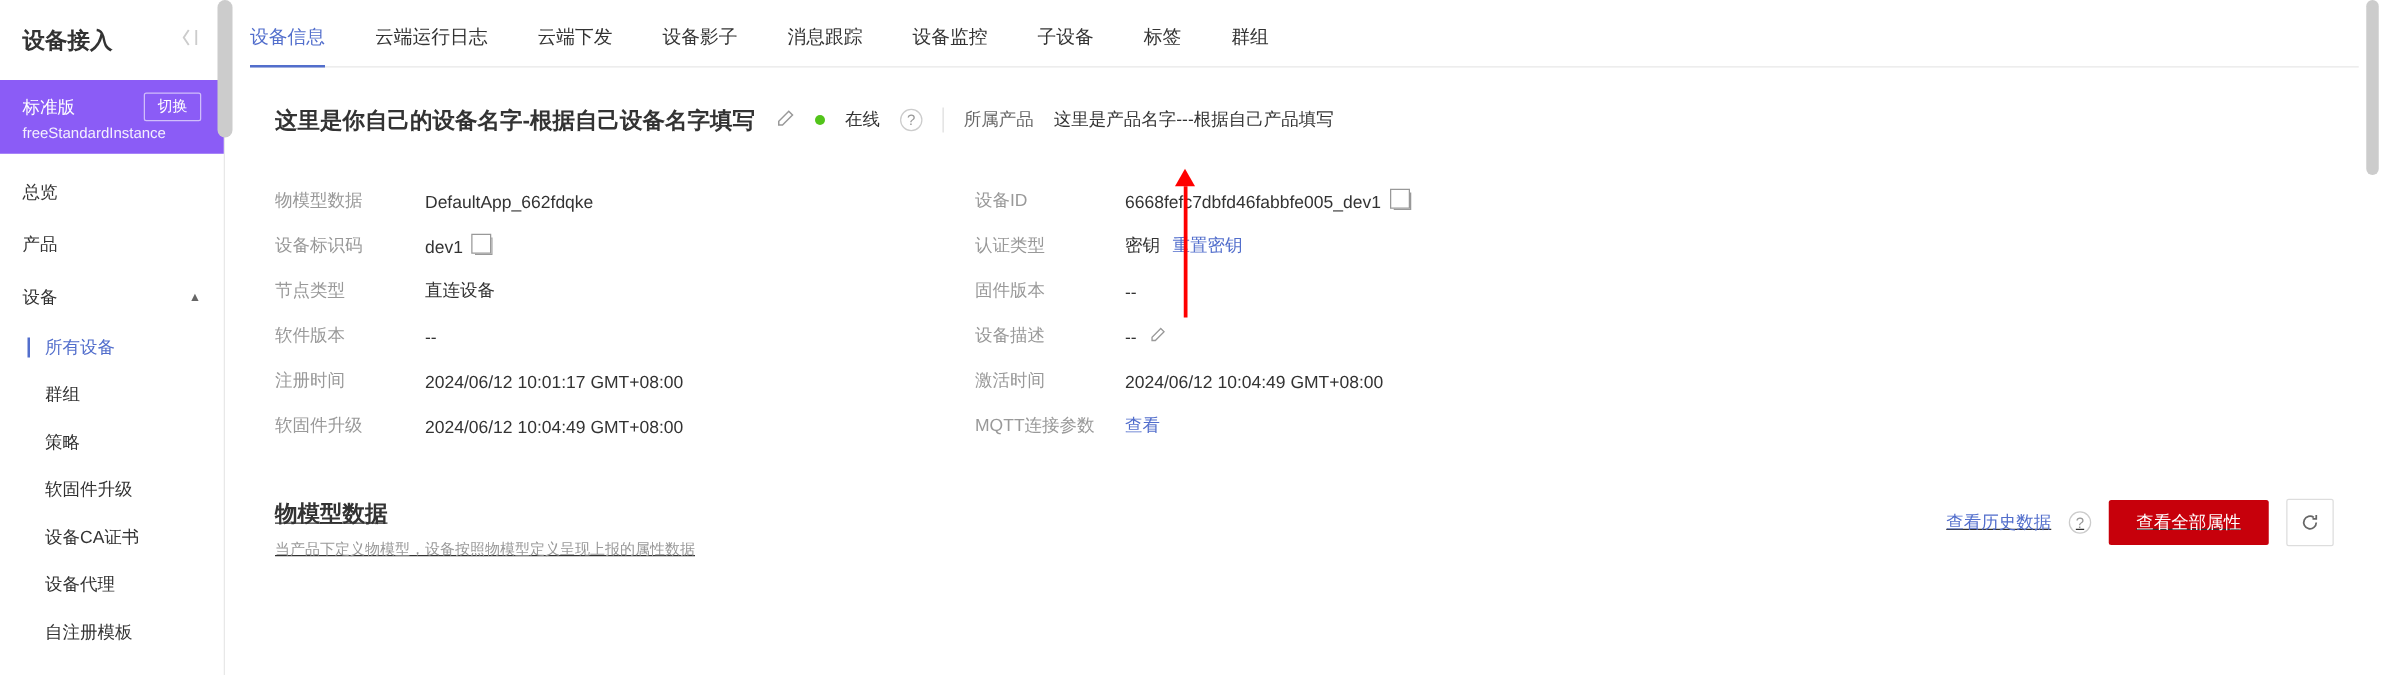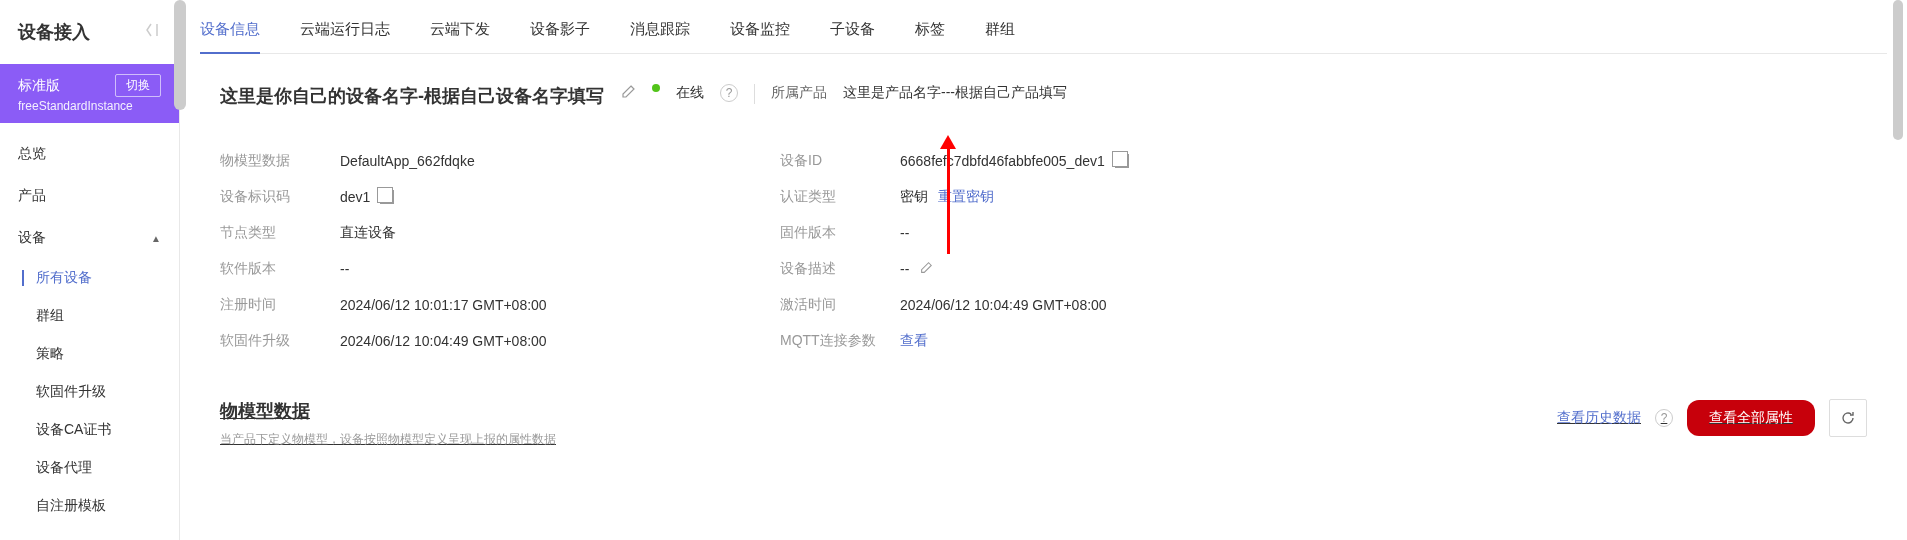--- a/index.html
+++ b/index.html
@@ -22,21 +22,21 @@
 .sub-item.active { color: #526ecc; }
 .sub-item.active::before { content: ""; position: absolute; left: 22px; top: 50%; transform: translateY(-50%); width: 2px; height: 16px; background: #526ecc; }
 .main { flex: 1; padding: 20px 20px 0 20px; overflow: auto; }
 .breadcrumb { font-size: 14px; color: #999; margin-bottom: 20px; }
 .breadcrumb .current { color: #333; font-weight: 500; }
 .tabs { display: flex; gap: 40px; border-bottom: 1px solid #e8e8e8; margin-bottom: 30px; }
 .tab { padding: 0 0 14px 0; cursor: pointer; color: #333; position: relative; font-size: 15px; }
 .tab.active { color: #526ecc; font-weight: 500; }
 .tab.active::after { content: ""; position: absolute; left: 0; right: 0; bottom: -1px; height: 2px; background: #526ecc; }
 .content-card { padding: 0 20px; }
-.device-title-row { display: flex; align-items: flex-start; gap: 16px; margin-bottom: 35px; }
+.device-title-row { display: flex; align-items: center; gap: 16px; margin-bottom: 35px; }
 .device-name-h { font-size: 18px; font-weight: 600; }
 .edit-icon { color: #999; cursor: pointer; }
 .status-dot { display: inline-block; width: 8px; height: 8px; border-radius: 50%; background: #52c41a; }
 .status-text { color: #333; font-size: 14px; }
 .help-icon { display: inline-flex; align-items: center; justify-content: center; width: 18px; height: 18px; border: 1px solid #ccc; border-radius: 50%; color: #999; font-size: 12px; cursor: pointer; }
 .sep-v { width: 1px; height: 20px; background: #ddd; }
 .product-label { color: #666; }
 .product-name { color: #333; }
 .arrow-annotation { position: absolute; left: 760px; top: 135px; pointer-events: none; }
 .arrow-line { width: 3px; height: 105px; background: #ff0000; margin: 0 auto; }
@@ -49,21 +49,21 @@
 .copy-icon { display: inline-block; width: 14px; height: 14px; border: 1px solid #999; position: relative; cursor: pointer; }
 .copy-icon::after { content: ""; position: absolute; width: 14px; height: 14px; border: 1px solid #999; background: #fff; left: -4px; top: -4px; }
 .link-text { color: #526ecc; cursor: pointer; }
 .model-section { margin-top: 20px; }
 .model-header { display: flex; justify-content: space-between; align-items: flex-start; text-decoration: underline; }
 .model-left { flex: 1; }
 .model-title { font-size: 18px; font-weight: 600; margin-bottom: 6px; }
 .model-desc { font-size: 12px; color: #999; line-height: 1.8; }
 .model-right { display: flex; align-items: center; gap: 14px; }
 .history-link { color: #526ecc; cursor: pointer; font-size: 14px; }
-.btn-primary { background: #c7000b; color: #fff; border: none; padding: 9px 22px; font-size: 14px; cursor: pointer; border-radius: 12px; }
+.btn-primary { background: #c7000b; color: #fff; border: none; padding: 9px 22px; font-size: 14px; cursor: pointer; border-radius: 2px; }
 .refresh-btn { width: 38px; height: 38px; border: 1px solid #ddd; background: #fff; cursor: pointer; display: flex; align-items: center; justify-content: center; border-radius: 2px; color: #666; }
 .scrollbar-y { position: absolute; right: 4px; top: 0; width: 10px; height: 100%; }
 .scrollbar-thumb { position: absolute; right: 0; top: 0; width: 10px; height: 140px; background: #ccc; border-radius: 5px; }
 .scrollbar-left { position: absolute; left: 174px; top: 0; width: 12px; height: 100%; }
 .scrollbar-left-thumb { position: absolute; left: 0; top: 0; width: 12px; height: 110px; background: #ccc; border-radius: 6px; }
 .main-wrap { position: relative; flex: 1; height: 100%; }
 </style>
 </head>
 <body>
 

